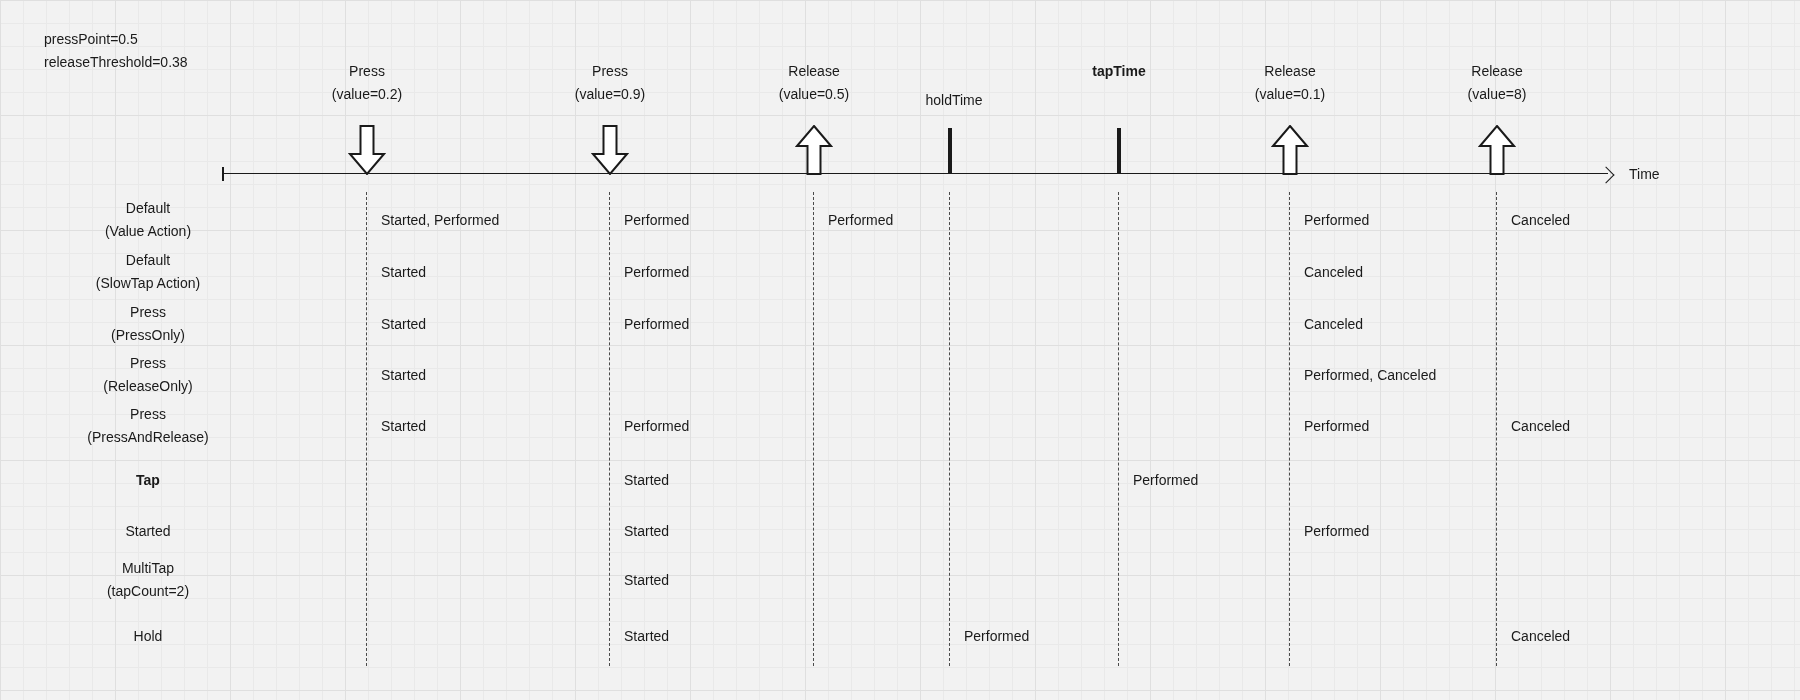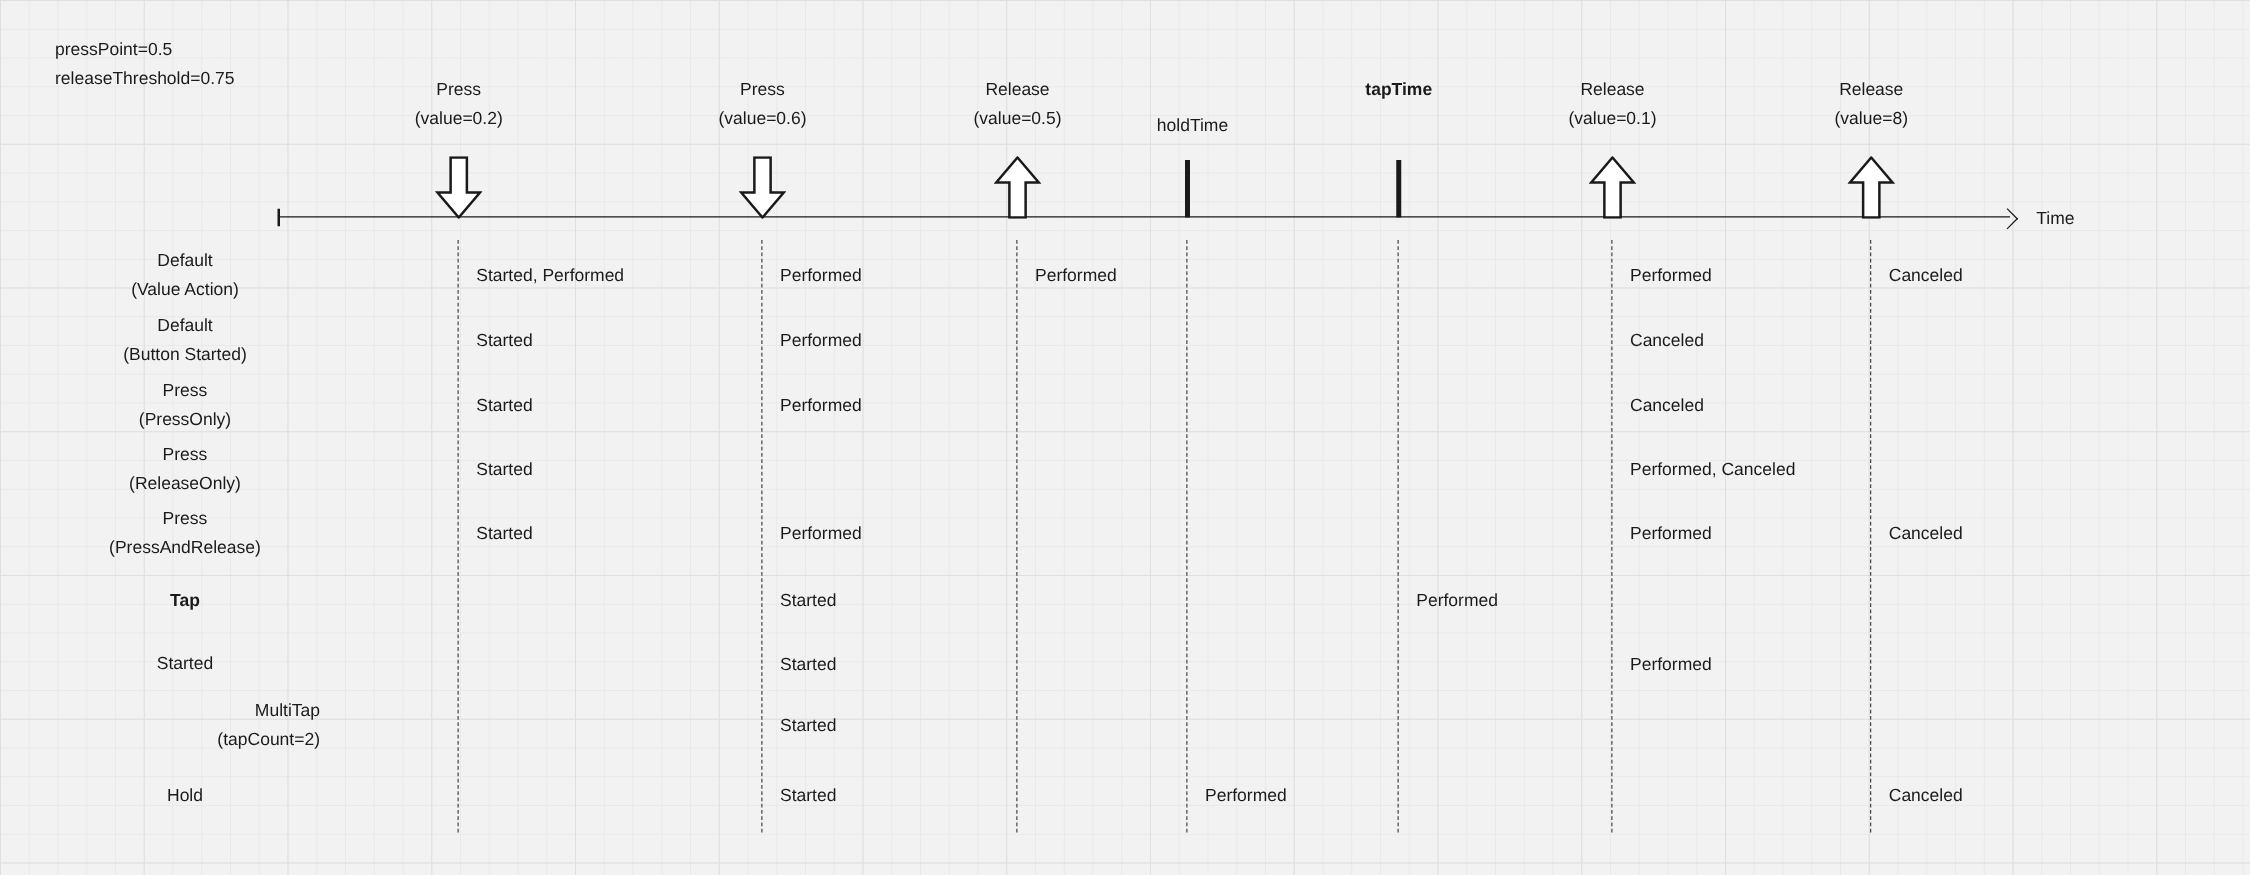--- a/index.html
+++ b/index.html
@@ -40,40 +40,40 @@
     transform: rotate(45deg);
   }
   .time-label { position: absolute; transform: translateY(-50%); white-space: nowrap; }
 </style>
 </head>
 <body>
 
 <div class="canvas">
   <div class="config">
     <div>pressPoint=0.5</div>
-    <div>releaseThreshold=0.75</div>
+    <div>releaseThreshold=0.38</div>
   </div>
 
   <div class="time-axis" id="time-axis" style="left: 223px; top: 173px; width: 1385px;"></div>
   <div class="axis-start-tick" id="axis-start-tick" style="left: 222px; top: 167px;"></div>
   <div class="axis-arrowhead" id="axis-arrowhead" style="left: 1600px; top: 169px;"></div>
   <div class="time-label" id="time-label" style="left: 1629px; top: 174px;">Time</div>
 
   <div id="event-layer">
       <div class="event-label" style="left: 367px; top: 60px;">
         <div>Press</div>
         <div>(value=0.2)</div>
       </div>
       <div class="arrow-marker" style="left: 348px;"><svg width="38" height="50" viewBox="0 0 38 50">
           <path d="M12.5 1 H25.5 V29 H36 L19 49 L2 29 H12.5 Z" fill="#ffffff" stroke="#1a1a1a" stroke-width="2"></path>
         </svg></div>
       <div class="dashed-line" style="left: 366px; top: 192px; height: 474px;"></div>
       <div class="event-label" style="left: 610px; top: 60px;">
         <div>Press</div>
-        <div>(value=0.6)</div>
+        <div>(value=0.9)</div>
       </div>
       <div class="arrow-marker" style="left: 591px;"><svg width="38" height="50" viewBox="0 0 38 50">
           <path d="M12.5 1 H25.5 V29 H36 L19 49 L2 29 H12.5 Z" fill="#ffffff" stroke="#1a1a1a" stroke-width="2"></path>
         </svg></div>
       <div class="dashed-line" style="left: 609px; top: 192px; height: 474px;"></div>
       <div class="event-label" style="left: 814px; top: 60px;">
         <div>Release</div>
         <div>(value=0.5)</div>
       </div>
       <div class="arrow-marker" style="left: 795px;"><svg width="38" height="50" viewBox="0 0 38 50">
@@ -112,21 +112,21 @@
         <div>Default</div>
         <div>(Value Action)</div>
       </div>
       <div class="annotation" style="left: 381px; top: 220px;">Started, Performed</div>
       <div class="annotation" style="left: 624px; top: 220px;">Performed</div>
       <div class="annotation" style="left: 828px; top: 220px;">Performed</div>
       <div class="annotation" style="left: 1304px; top: 220px;">Performed</div>
       <div class="annotation" style="left: 1511px; top: 220px;">Canceled</div>
       <div class="row-label" style="top: 272px;">
         <div>Default</div>
-        <div>(Button Started)</div>
+        <div>(SlowTap Action)</div>
       </div>
       <div class="annotation" style="left: 381px; top: 272px;">Started</div>
       <div class="annotation" style="left: 624px; top: 272px;">Performed</div>
       <div class="annotation" style="left: 1304px; top: 272px;">Canceled</div>
       <div class="row-label" style="top: 324px;">
         <div>Press</div>
         <div>(PressOnly)</div>
       </div>
       <div class="annotation" style="left: 381px; top: 324px;">Started</div>
       <div class="annotation" style="left: 624px; top: 324px;">Performed</div>
@@ -148,21 +148,21 @@
       <div class="row-label" style="top: 480px; font-weight: bold;">
         <div>Tap</div>
       </div>
       <div class="annotation" style="left: 624px; top: 480px;">Started</div>
       <div class="annotation" style="left: 1133px; top: 480px;">Performed</div>
       <div class="row-label" style="top: 531px;">
         <div>Started</div>
       </div>
       <div class="annotation" style="left: 624px; top: 531px;">Started</div>
       <div class="annotation" style="left: 1304px; top: 531px;">Performed</div>
-      <div class="row-label" style="top: 580px; text-align: right;">
+      <div class="row-label" style="top: 580px;">
         <div>MultiTap</div>
         <div>(tapCount=2)</div>
       </div>
       <div class="annotation" style="left: 624px; top: 580px;">Started</div>
       <div class="row-label" style="top: 636px;">
         <div>Hold</div>
       </div>
       <div class="annotation" style="left: 624px; top: 636px;">Started</div>
       <div class="annotation" style="left: 964px; top: 636px;">Performed</div>
       <div class="annotation" style="left: 1511px; top: 636px;">Canceled</div>

